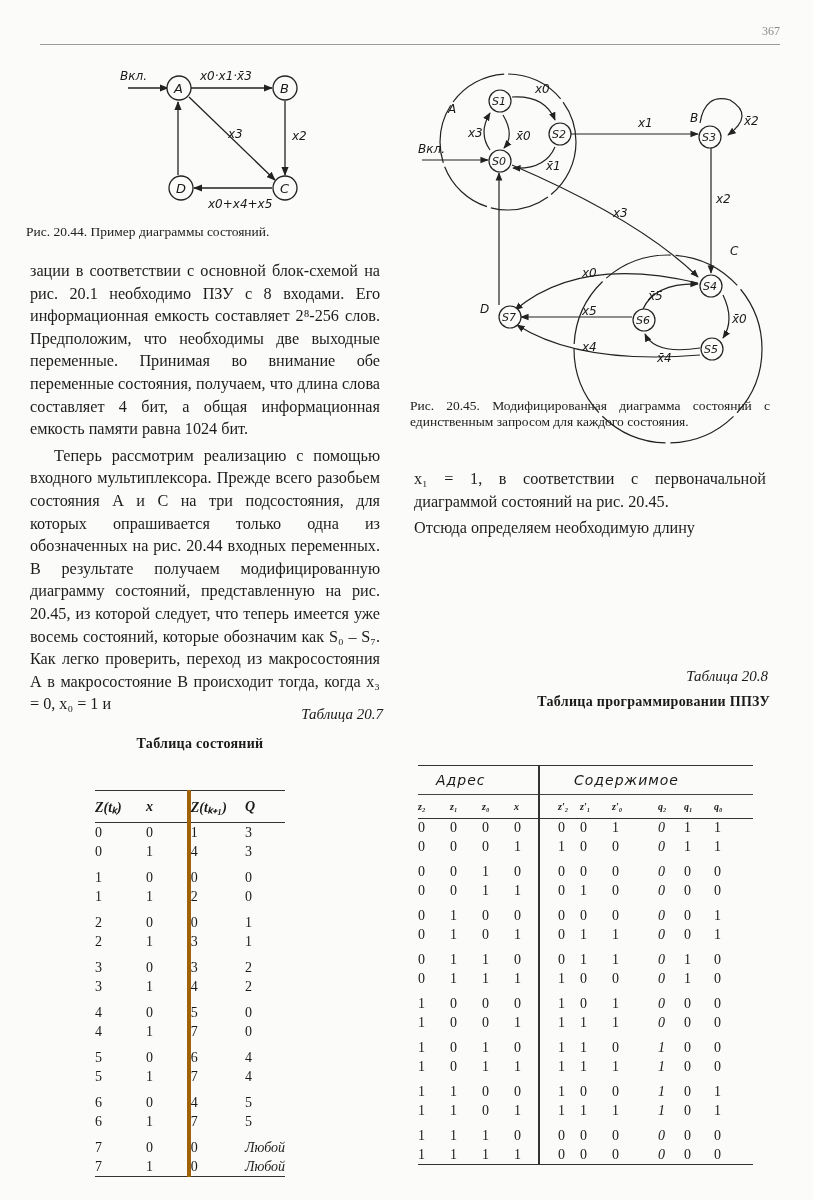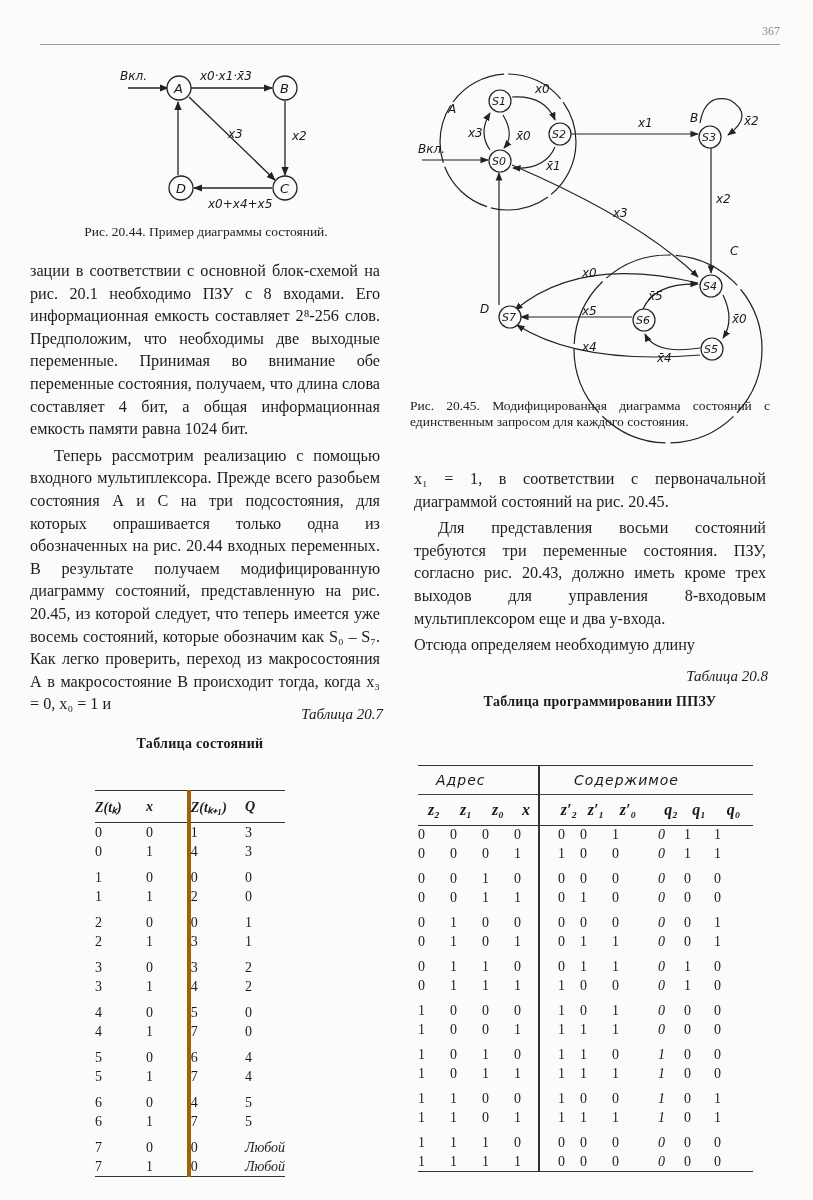--- a/index.html
+++ b/index.html
@@ -15,42 +15,42 @@
   }
   .header-title {
     position: absolute; left: 205px; top: 6px;
     font-style: italic; font-size: 15px; color: #8a8a8a; letter-spacing: 0.3px;
   }
   .header-page {
     position: absolute; right: 0; top: 6px; font-size: 12px; color: #8a8a8a;
   }
   .diagram svg { overflow: visible; }
   .diagram text { font-family: "DejaVu Sans", sans-serif; font-style: italic; fill: #1a1a1a; }
-  .caption { font-size: 13.5px; line-height: 16px; color: #222; text-align: center; }
+  .caption { font-size: 13.5px; line-height: 16px; color: #222; }
   .para {
     font-size: 16.2px; line-height: 22.6px; text-align: justify; color: #1c1c1c;
   }
   .para p { margin: 4px; }
   .para .indent { text-indent: 24px; }
   .tbl-num { font-style: italic; font-size: 15px; text-align: right; }
   .tbl-title { font-weight: bold; font-size: 14px; text-align: center; letter-spacing: 0.3px; }
   table { border-collapse: collapse; font-family: "Liberation Serif", serif; }
   .t207 { left: 95px; top: 790px; width: 190px; font-size: 14px; }
   .t207 th { font-weight: bold; font-style: italic; font-size: 14px; padding: 6px 0 6px 0; text-align: left; }
   .t207 td { padding: 0; height: 19px; text-align: left; }
   .t207 thead tr { border-top: 1.5px solid #333; border-bottom: 1.5px solid #333; }
   .t207 tbody tr.gap td { padding-top: 7px; }
   .t207 .sep { border-left: 4px solid #a16207; }
   .t207 tbody tr:last-child { border-bottom: 1.5px solid #333; }
   .t208 { left: 418px; top: 765px; width: 335px; font-size: 14px; }
   .t208 th { font-weight: normal; font-style: italic; font-family: "DejaVu Sans", sans-serif; font-size: 13px; padding: 6px 0; }
   .t208 .grp { border-bottom: 1.5px solid #444; text-align: left; padding-left: 18px; font-size: 14px; letter-spacing: 1px; }
   .t208 thead tr.top { border-top: 1.5px solid #333; margin-top: 48px; }
   .t208 thead tr.cols { border-bottom: 1.5px solid #333; }
-  .t208 .cols th { font-family: "Liberation Serif", serif; font-weight: bold; font-size: 16px; text-align: center; }
+  .t208 .cols th { font-family: "Liberation Serif", serif; font-weight: bold; font-size: 10px; text-align: left; }
   .t208 td { padding: 0; height: 18.5px; text-align: left; }
   .t208 tbody tr.gap td { padding-top: 7px; }
   .t208 .sep { border-left: 2px solid #333; padding-left: 18px; }
   .t208 tbody tr:last-child { border-bottom: 1.5px solid #333; }
   .t208 .qgap { padding-left: 14px; font-style: italic; }
 </style>
 </head>
 <body>
 
 <div class="abs header">
@@ -178,21 +178,20 @@
 </div>
 <div class="abs caption" style="left:410px; top:398px; width:360px; text-align:justify;">Рис. 20.45. Модифицированная диаграмма состояний с единственным запросом для каждого состояния.</div>
 
 <div class="abs para" style="left:26px; top:256px; width:358px;">
   <p>зации в соответствии с основной блок-схемой на рис. 20.1 необходимо ПЗУ с 8 входами. Его информационная емкость составляет 2⁸-256 слов. Предположим, что необходимы две выходные переменные. Принимая во внимание обе переменные состояния, получаем, что длина слова составляет 4 бит, а общая информационная емкость памяти равна 1024 бит.</p>
   <p class="indent">Теперь рассмотрим реализацию с помощью входного мультиплексора. Прежде всего разобьем состояния А и С на три подсостояния, для которых опрашивается только одна из обозначенных на рис. 20.44 входных переменных. В результате получаем модифицированную диаграмму состояний, представленную на рис. 20.45, из которой следует, что теперь имеется уже восемь состояний, которые обозначим как S₀ – S₇. Как легко проверить, переход из макросостояния А в макросостояние В происходит тогда, когда x₃ = 0, x₀ = 1 и</p>
 </div>
 
 <div class="abs para" style="left:410px; top:464px; width:360px;">
   <p>x₁ = 1, в соответствии с первоначальной диаграммой состояний на рис. 20.45.</p>
-  <p class="indent">Для представления восьми состояний требуются три переменные состояния. ПЗУ, согласно рис. 20.43, должно иметь кроме трех выходов для управления 8-входовым мультиплексором еще и два y-входа.</p>
   <p>Отсюда определяем необходимую длину</p>
 </div>
 
 <div class="abs tbl-num" style="left:200px; top:706px; width:183px;">Таблица 20.7</div>
 <div class="abs tbl-title" style="left:80px; top:736px; width:240px;">Таблица состояний</div>
 <table class="abs t207" id="t207">
   <thead>
     <tr>
       <th style="width:52px">Z(tₖ)</th>
       <th style="width:42px">x</th>
@@ -294,21 +293,21 @@
       <tr>
         <td>7</td>
         <td>1</td>
         <td class="sep">0</td>
         <td style="font-style: italic;">Любой</td>
       </tr>
     </tbody>
 </table>
 
 <div class="abs tbl-num" style="left:560px; top:668px; width:208px;">Таблица 20.8</div>
-<div class="abs tbl-title" style="left:430px; top:694px; width:340px;">Таблица программировании ППЗУ</div>
+<div class="abs tbl-title" style="left:430px; top:694px; width:340px;text-align:right;">Таблица программировании ППЗУ</div>
 <table class="abs t208" id="t208">
   <thead>
     <tr class="top">
       <th colspan="4" class="grp">Адрес</th>
       <th colspan="6" class="grp sep" style="padding-left:34px">Содержимое</th>
     </tr>
     <tr class="cols">
       <th style="width:32px">z₂</th>
       <th style="width:32px">z₁</th>
       <th style="width:32px">z₀</th>

